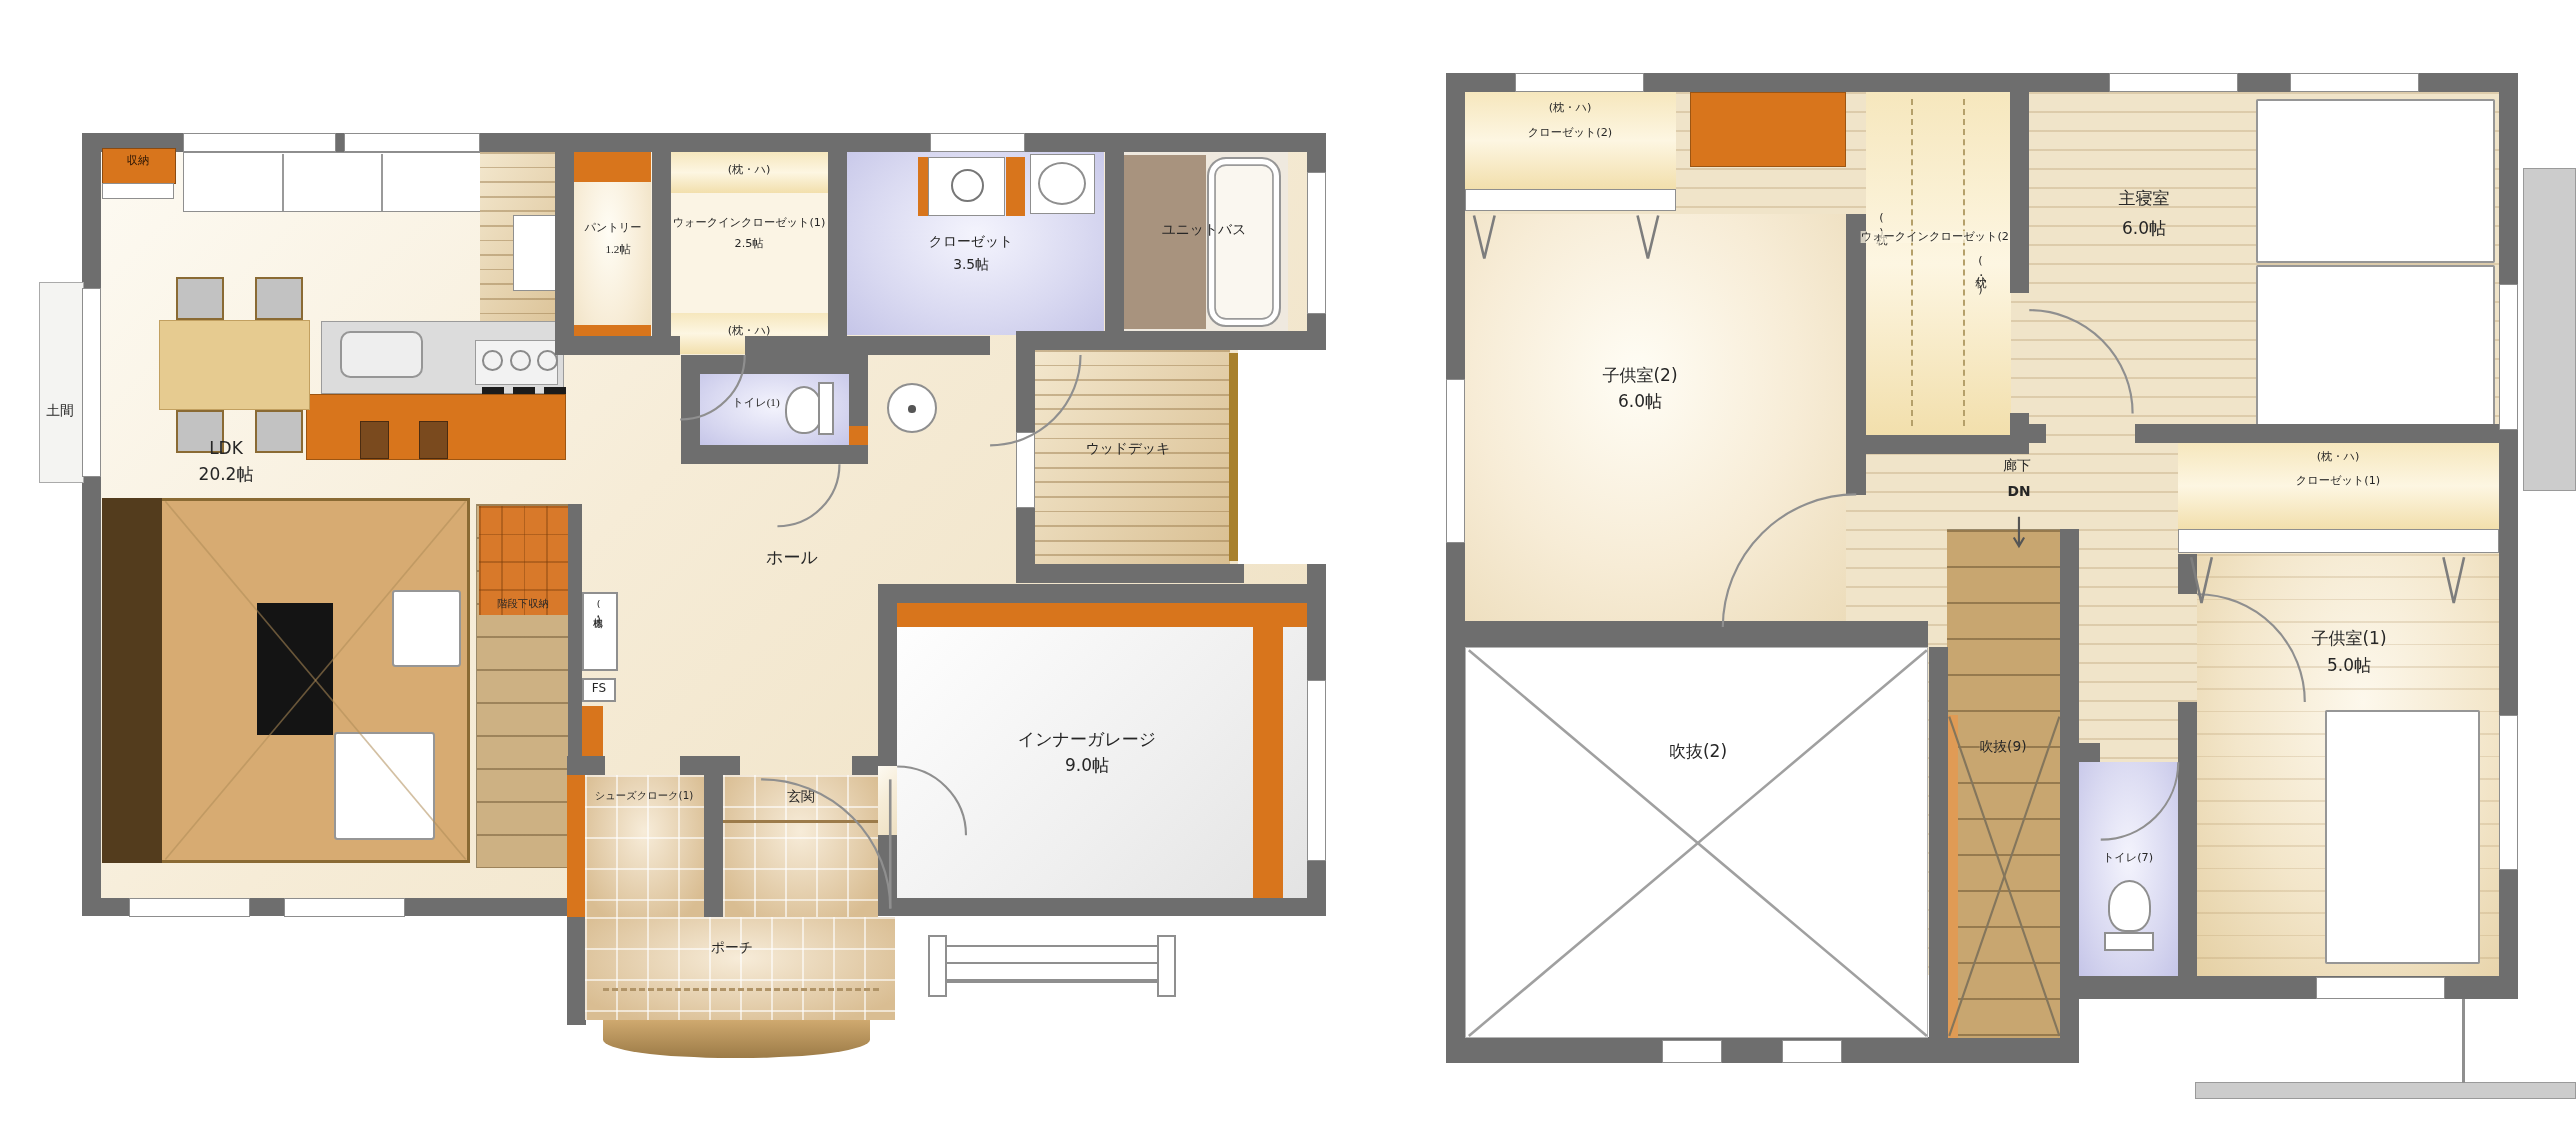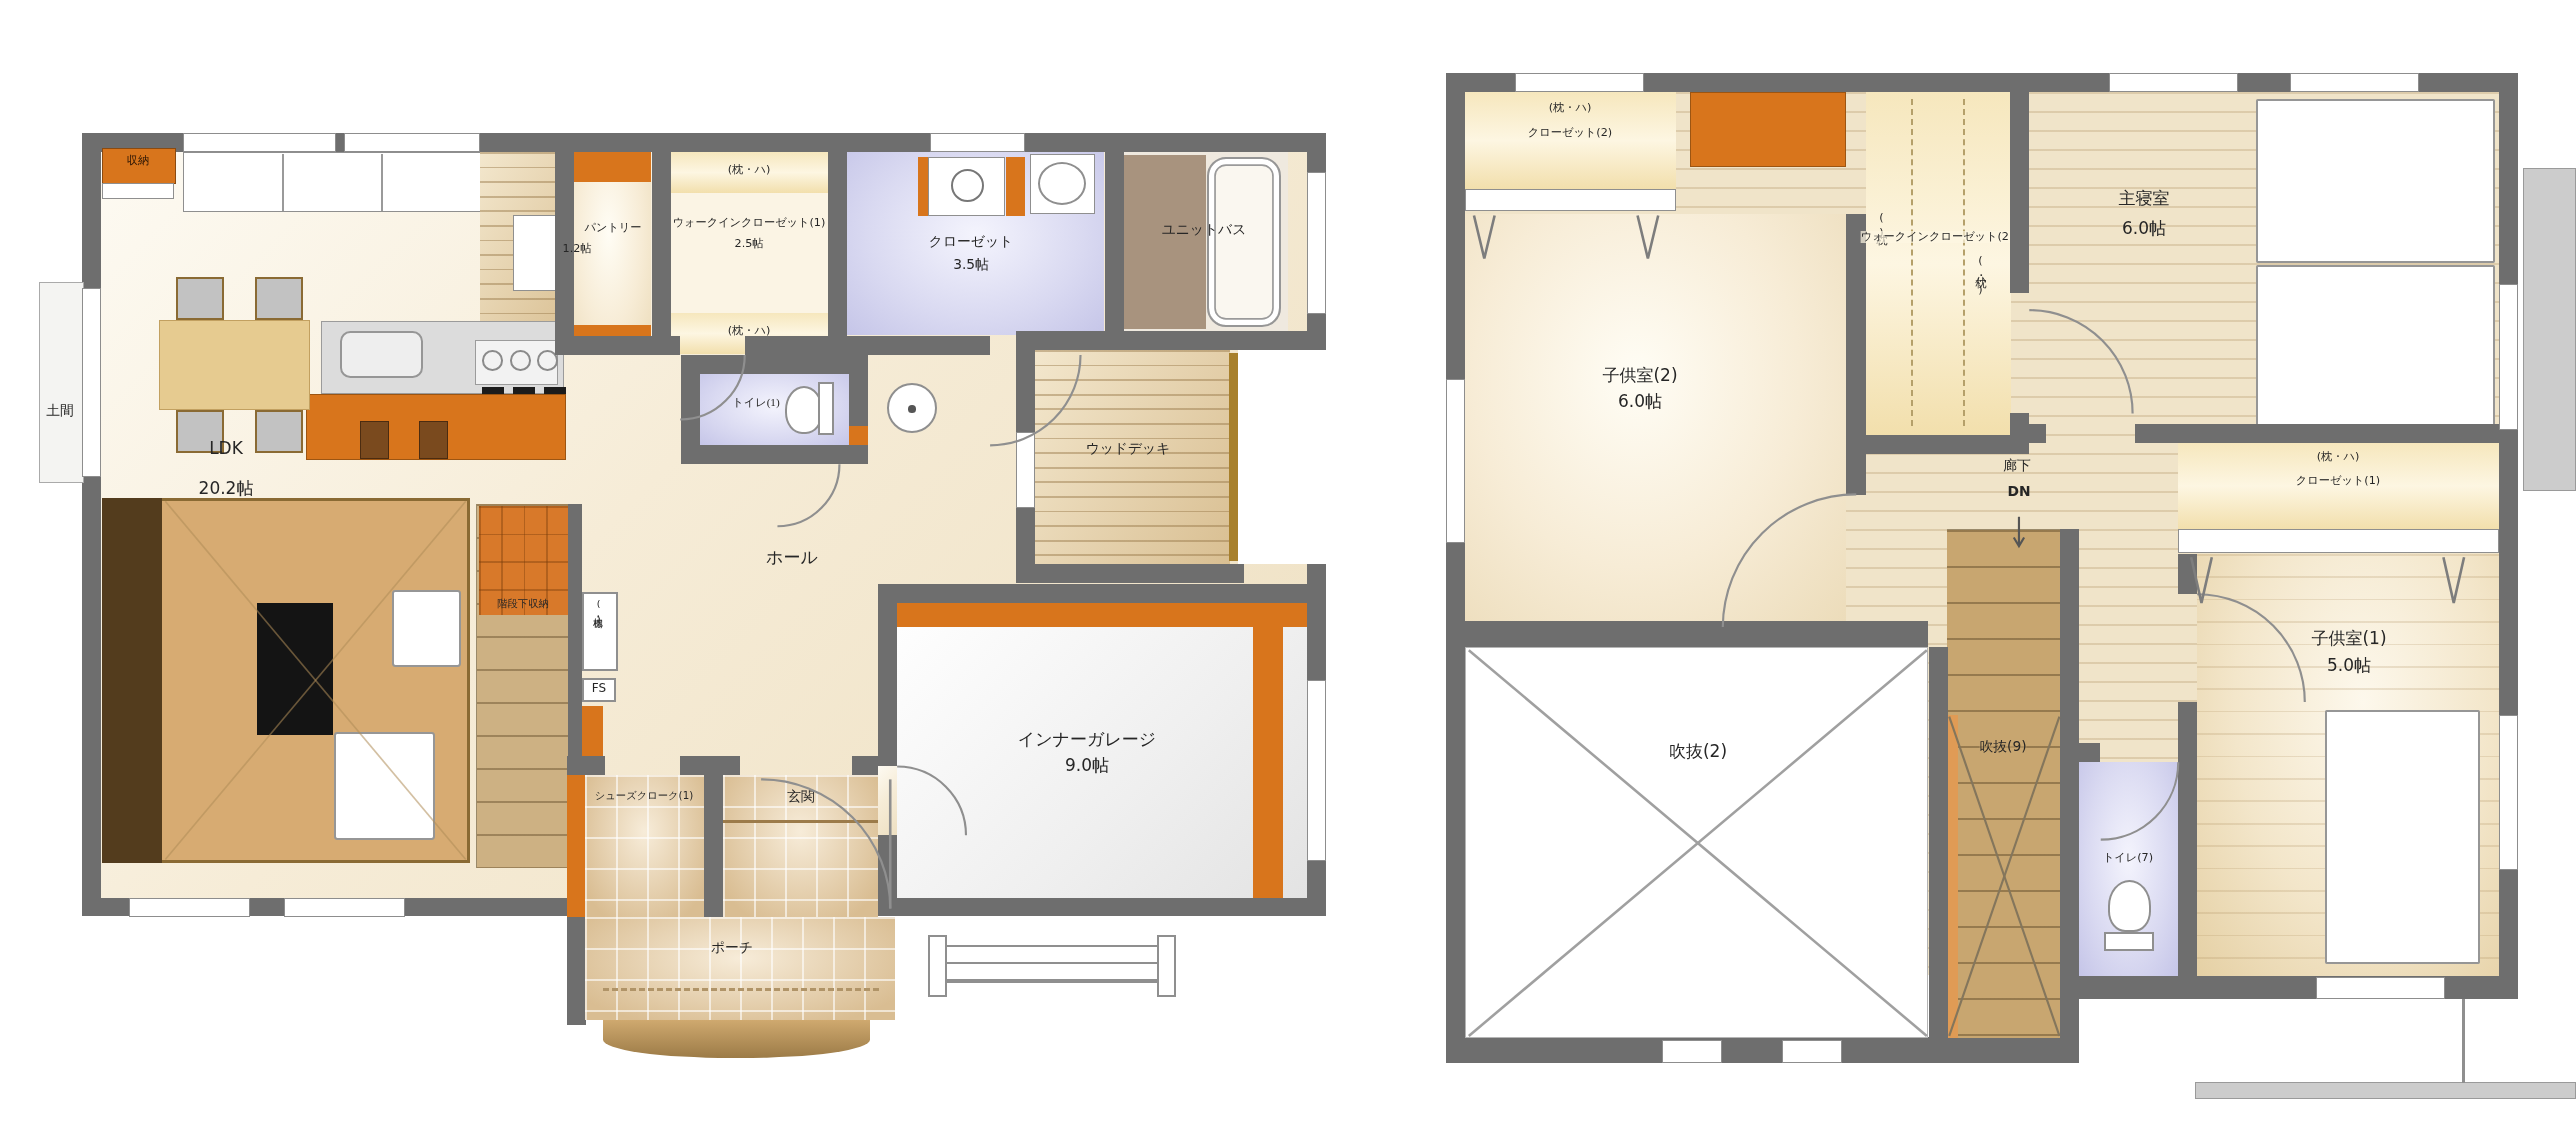--- a/index.html
+++ b/index.html
@@ -83,28 +83,28 @@
     <div class="abs" style="left:360px;top:421px;width:29px;height:38px;background:#7a4a1e;border:1.7px solid #4c2c10;"></div>
     <div class="abs" style="left:419px;top:421px;width:29px;height:38px;background:#7a4a1e;border:1.7px solid #4c2c10;"></div>
 
     <div class="abs" style="left:159px;top:320px;width:151px;height:90px;background:#e6cb90;border:1.7px solid #c2a060;"></div>
     <div class="abs" style="left:176px;top:277px;width:48px;height:43px;background:#c2c2c2;border:2.6px solid #8a6a33;"></div>
     <div class="abs" style="left:255px;top:277px;width:48px;height:43px;background:#c2c2c2;border:2.6px solid #8a6a33;"></div>
     <div class="abs" style="left:176px;top:410px;width:48px;height:43px;background:#c2c2c2;border:2.6px solid #8a6a33;"></div>
     <div class="abs" style="left:255px;top:410px;width:48px;height:43px;background:#c2c2c2;border:2.6px solid #8a6a33;"></div>
 
     <div class="lbl" style="left:226px;top:439px;">LDK</div>
-    <div class="lbl" style="left:226px;top:465px;margin-top:14px;">20.2帖</div>
+    <div class="lbl" style="left:226px;top:465px;">20.2帖</div>
 
     <div class="wall" style="left:555px;top:152px;width:19px;height:202px;"></div>
     <div class="cream-room" style="left:574px;top:152px;width:77px;height:202px;"></div>
     <div class="orange" style="left:574px;top:152px;width:77px;height:30px;"></div>
     <div class="orange" style="left:574px;top:325px;width:77px;height:30px;"></div>
     <div class="lbl tiny" style="left:613px;top:222px;">パントリー</div>
-    <div class="lbl tiny" style="left:577px;top:243px;">1.2帖</div>
+    <div class="lbl tiny" style="left:618px;top:243px;font-family:Liberation Serif, serif;">1.2帖</div>
     <div class="wall" style="left:652px;top:152px;width:19px;height:202px;"></div>
 
     <div class="abs" style="left:671px;top:152px;width:158px;height:202px;background:#fbf4e4;"></div>
     <div class="yellow-room" style="left:671px;top:152px;width:158px;height:41px;"></div>
     <div class="yellow-room" style="left:671px;top:313px;width:158px;height:41px;"></div>
     <div class="lbl tiny" style="left:749px;top:164px;">(枕・ハ)</div>
     <div class="lbl tiny" style="left:749px;top:217px;">ウォークインクローゼット(1)</div>
     <div class="lbl tiny" style="left:749px;top:238px;">2.5帖</div>
     <div class="lbl tiny" style="left:749px;top:325px;">(枕・ハ)</div>
     <div class="wall" style="left:828px;top:152px;width:19px;height:202px;"></div>

